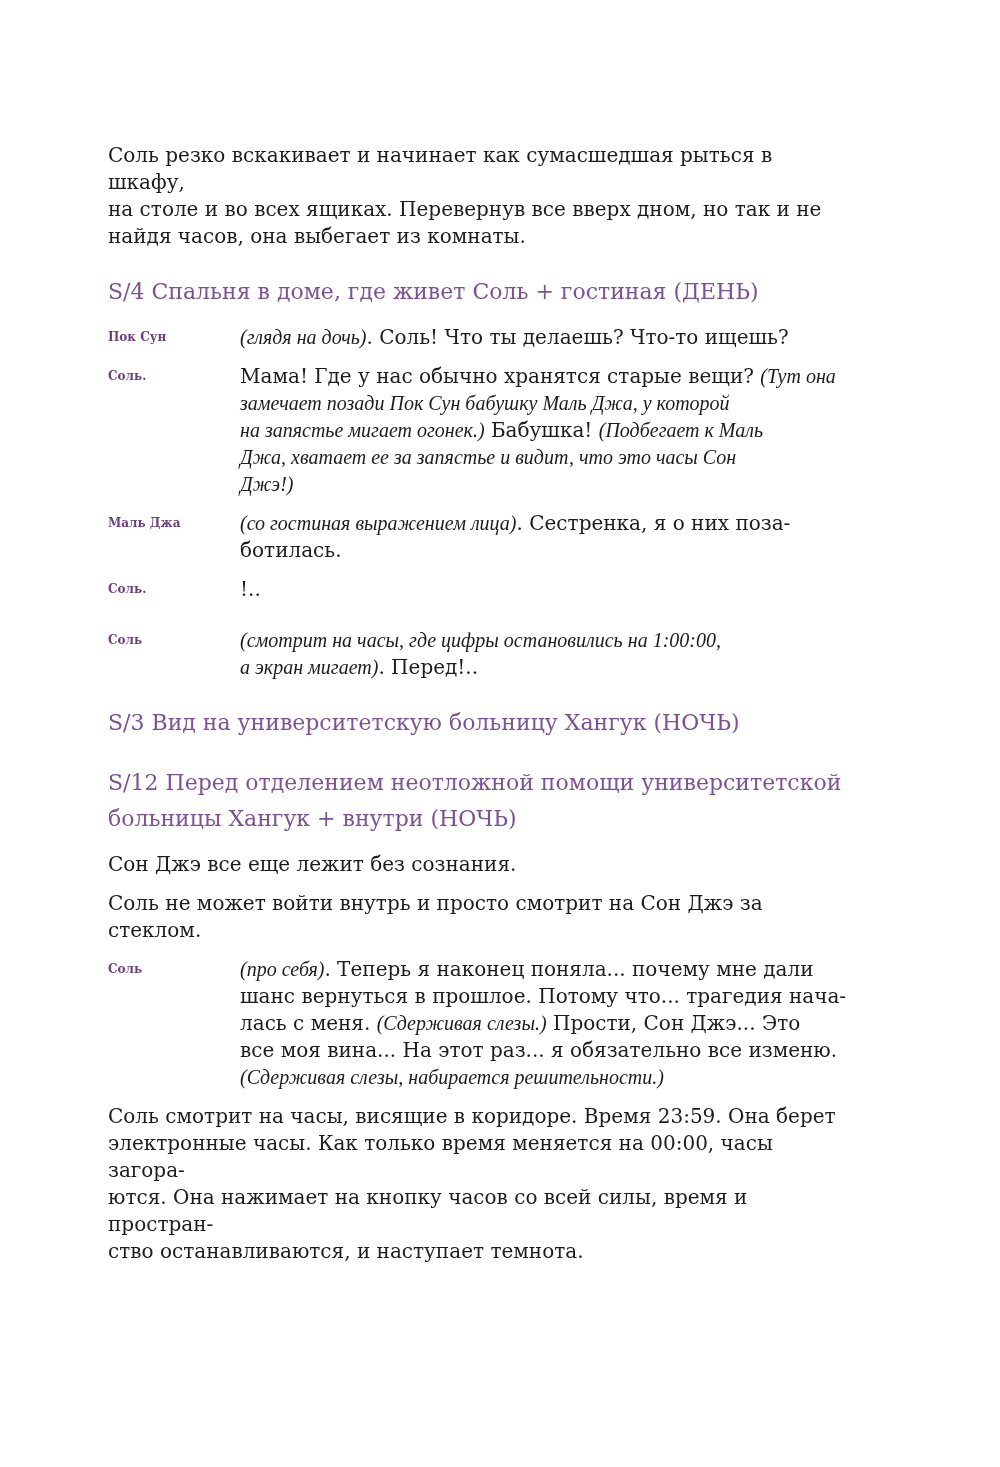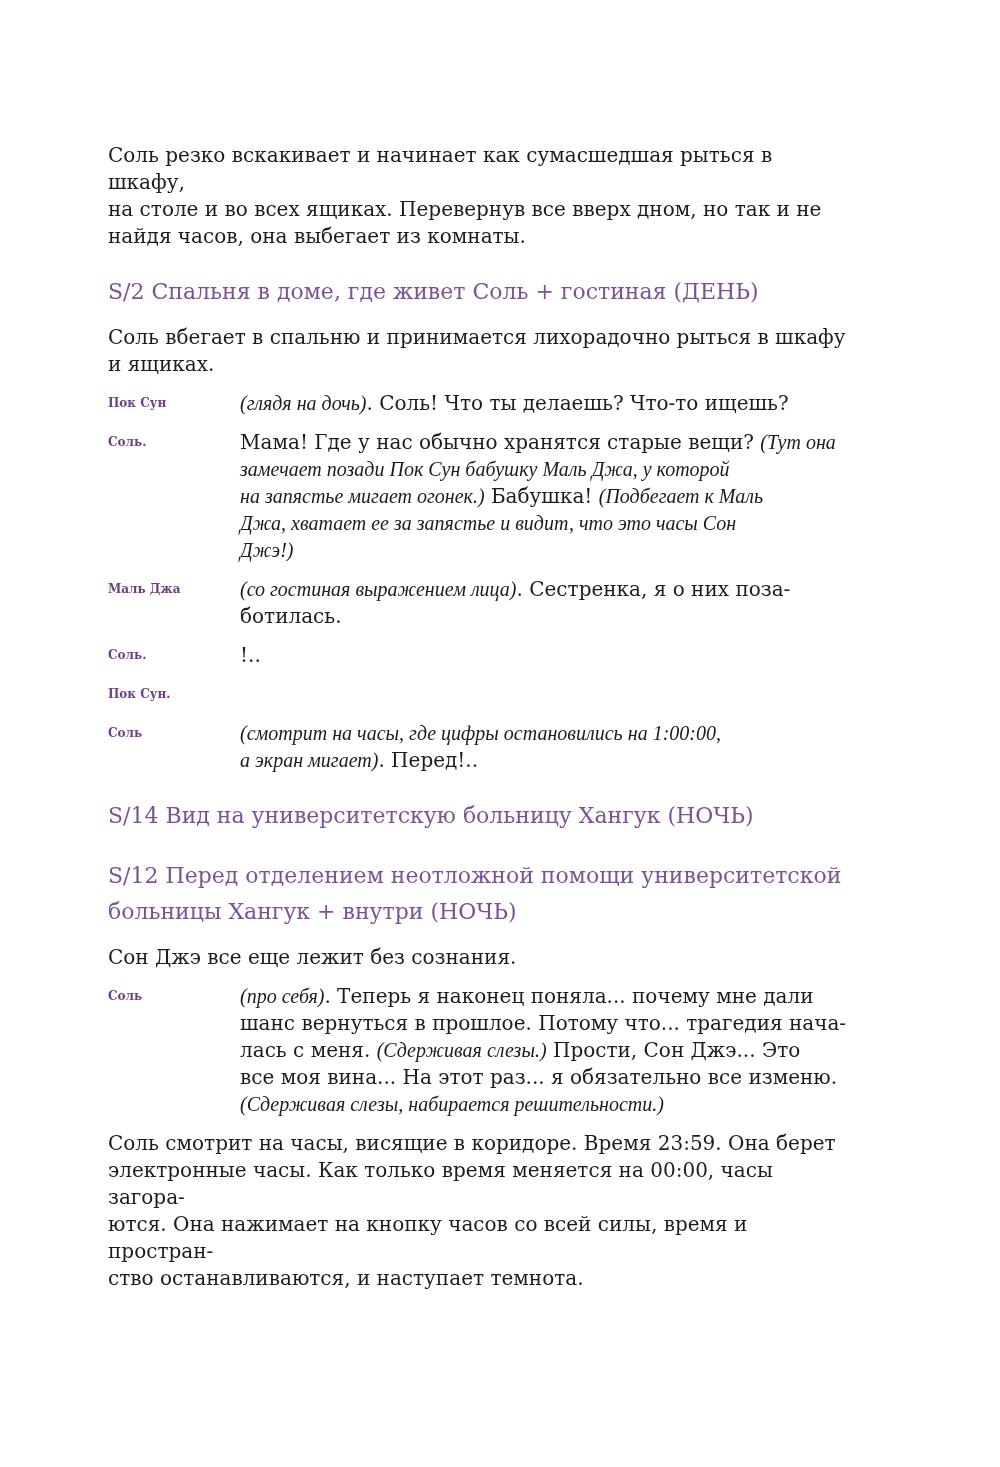--- a/index.html
+++ b/index.html
@@ -62,23 +62,21 @@
   .speech .it { font-style: italic; font-family: Liberation Serif, serif; }
 </style>
 </head>
 <body>
 
 <div class="page">
   <main class="page-content">
       <p class="action"><span class="rm">Соль резко вскакивает и начинает как сумасшедшая рыться в шкафу,
 на столе и во всех ящиках. Перевернув все вверх дном, но так и не
 найдя часов, она выбегает из комнаты.</span></p>
-      <h2 class="scene-heading">S/2 Спальня в доме, где живет Соль + гостиная (ДЕНЬ)</h2>
-      <p class="action"><span class="rm">Соль вбегает в спальню и принимается лихорадочно рыться в шкафу
-и ящиках.</span></p>
+      <h2 class="scene-heading">S/4 Спальня в доме, где живет Соль + гостиная (ДЕНЬ)</h2>
       <div class="dialogue">
         <span class="speaker">Пок Сун</span>
         <div class="speech"><span class="it">(глядя на дочь)</span><span class="rm">. Соль! Что ты делаешь? Что-то ищешь?</span></div>
       </div>
       <div class="dialogue">
         <span class="speaker">Соль.</span>
         <div class="speech"><span class="rm">Мама! Где у нас обычно хранятся старые вещи? </span><span class="it">(Тут она
 замечает позади Пок Сун бабушку Маль Джа, у которой
 на запястье мигает огонек.)</span><span class="rm"> Бабушка! </span><span class="it">(Подбегает к Маль
 Джа, хватает ее за запястье и видит, что это часы Сон
@@ -87,31 +85,31 @@
       <div class="dialogue">
         <span class="speaker">Маль Джа</span>
         <div class="speech"><span class="it">(со гостиная выражением лица)</span><span class="rm">. Сестренка, я о них поза-
 ботилась.</span></div>
       </div>
       <div class="dialogue">
         <span class="speaker">Соль.</span>
         <div class="speech"><span class="rm">!..</span></div>
       </div>
       <div class="dialogue">
-        <span class="speaker">Пок Сун.</span>
       </div>
       <div class="dialogue">
         <span class="speaker">Соль</span>
         <div class="speech"><span class="it">(смотрит на часы, где цифры остановились на 1:00:00,
 а экран мигает)</span><span class="rm">. Перед!..</span></div>
       </div>
-      <h2 class="scene-heading">S/14 Вид на университетскую больницу Хангук (НОЧЬ)</h2>
+      <h2 class="scene-heading">S/3 Вид на университетскую больницу Хангук (НОЧЬ)</h2>
       <h2 class="scene-heading">S/12 Перед отделением неотложной помощи университетской
 больницы Хангук + внутри (НОЧЬ)</h2>
       <p class="action"><span class="rm">Сон Джэ все еще лежит без сознания.</span></p>
+      <p class="action"><span class="rm">Соль не может войти внутрь и просто смотрит на Сон Джэ за стеклом.</span></p>
       <div class="dialogue">
         <span class="speaker">Соль</span>
         <div class="speech"><span class="it">(про себя)</span><span class="rm">. Теперь я наконец поняла... почему мне дали
 шанс вернуться в прошлое. Потому что... трагедия нача-
 лась с меня. </span><span class="it">(Сдерживая слезы.)</span><span class="rm"> Прости, Сон Джэ... Это
 все моя вина... На этот раз... я обязательно все изменю.
 </span><span class="it">(Сдерживая слезы, набирается решительности.)</span></div>
       </div>
       <p class="action"><span class="rm">Соль смотрит на часы, висящие в коридоре. Время 23:59. Она берет
 электронные часы. Как только время меняется на 00:00, часы загора-

